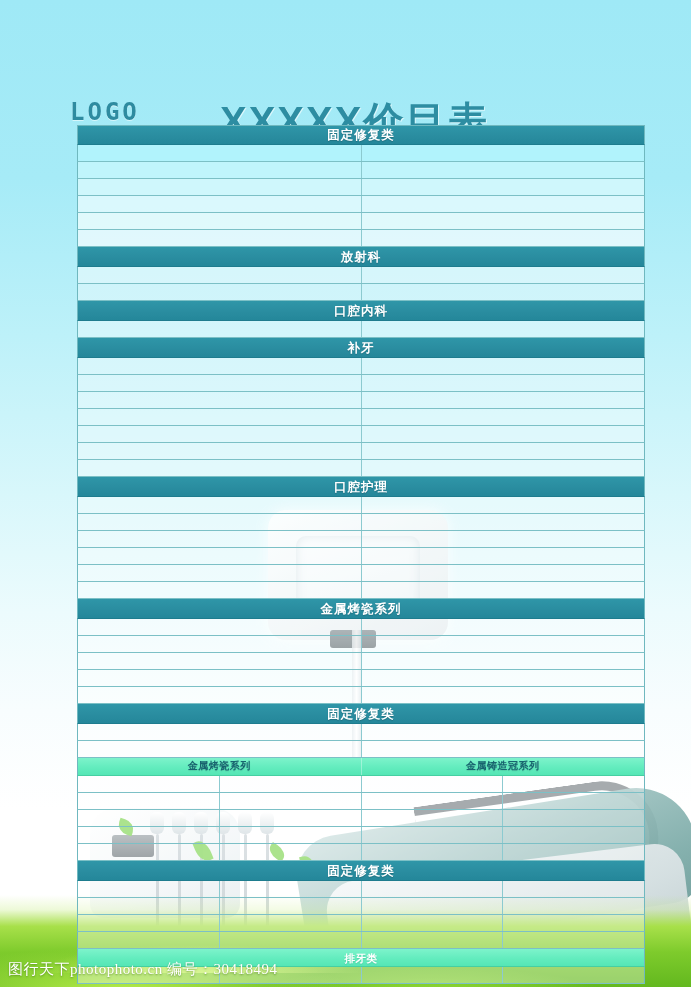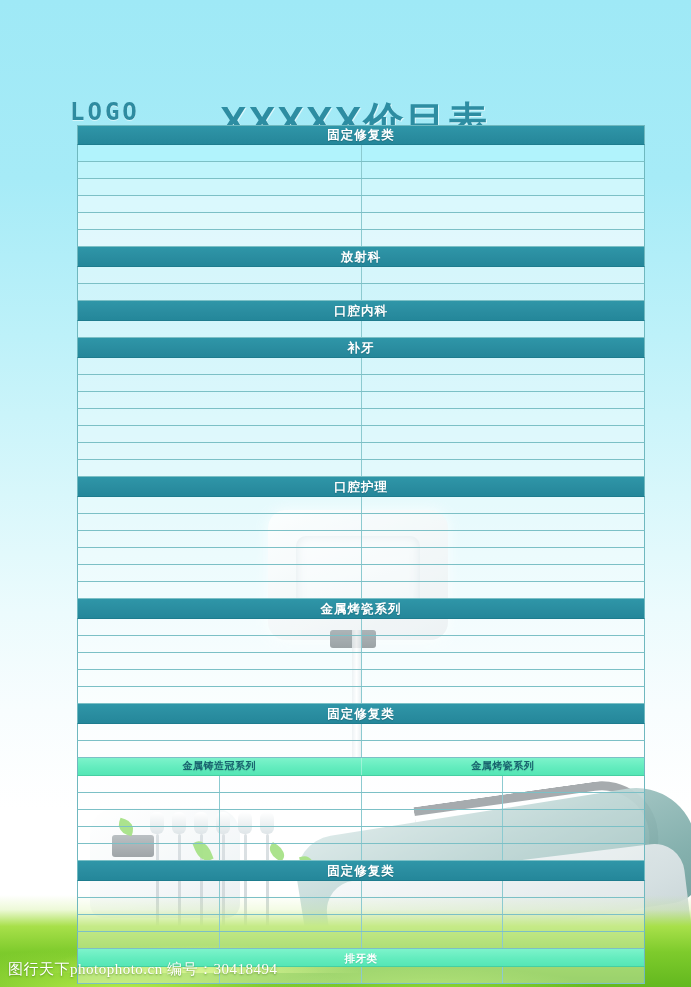--- a/index.html
+++ b/index.html
@@ -344,22 +344,22 @@
       </div>
       <div class="row data t8">
         <div class="cell"></div>
         <div class="cell"></div>
       </div>
       <div class="row data t8">
         <div class="cell"></div>
         <div class="cell"></div>
       </div>
       <div class="row hdr-mint">
+        <div class="cell" style="flex: 2 1 0px; text-align: center;">金属烤瓷系列</div>
         <div class="cell" style="flex: 2 1 0px; text-align: center;">金属铸造冠系列</div>
-        <div class="cell" style="flex: 2 1 0px; text-align: center;">金属烤瓷系列</div>
       </div>
       <div class="row data t8">
         <div class="cell"></div>
         <div class="cell"></div>
         <div class="cell"></div>
         <div class="cell"></div>
       </div>
       <div class="row data t8">
         <div class="cell"></div>
         <div class="cell"></div>

